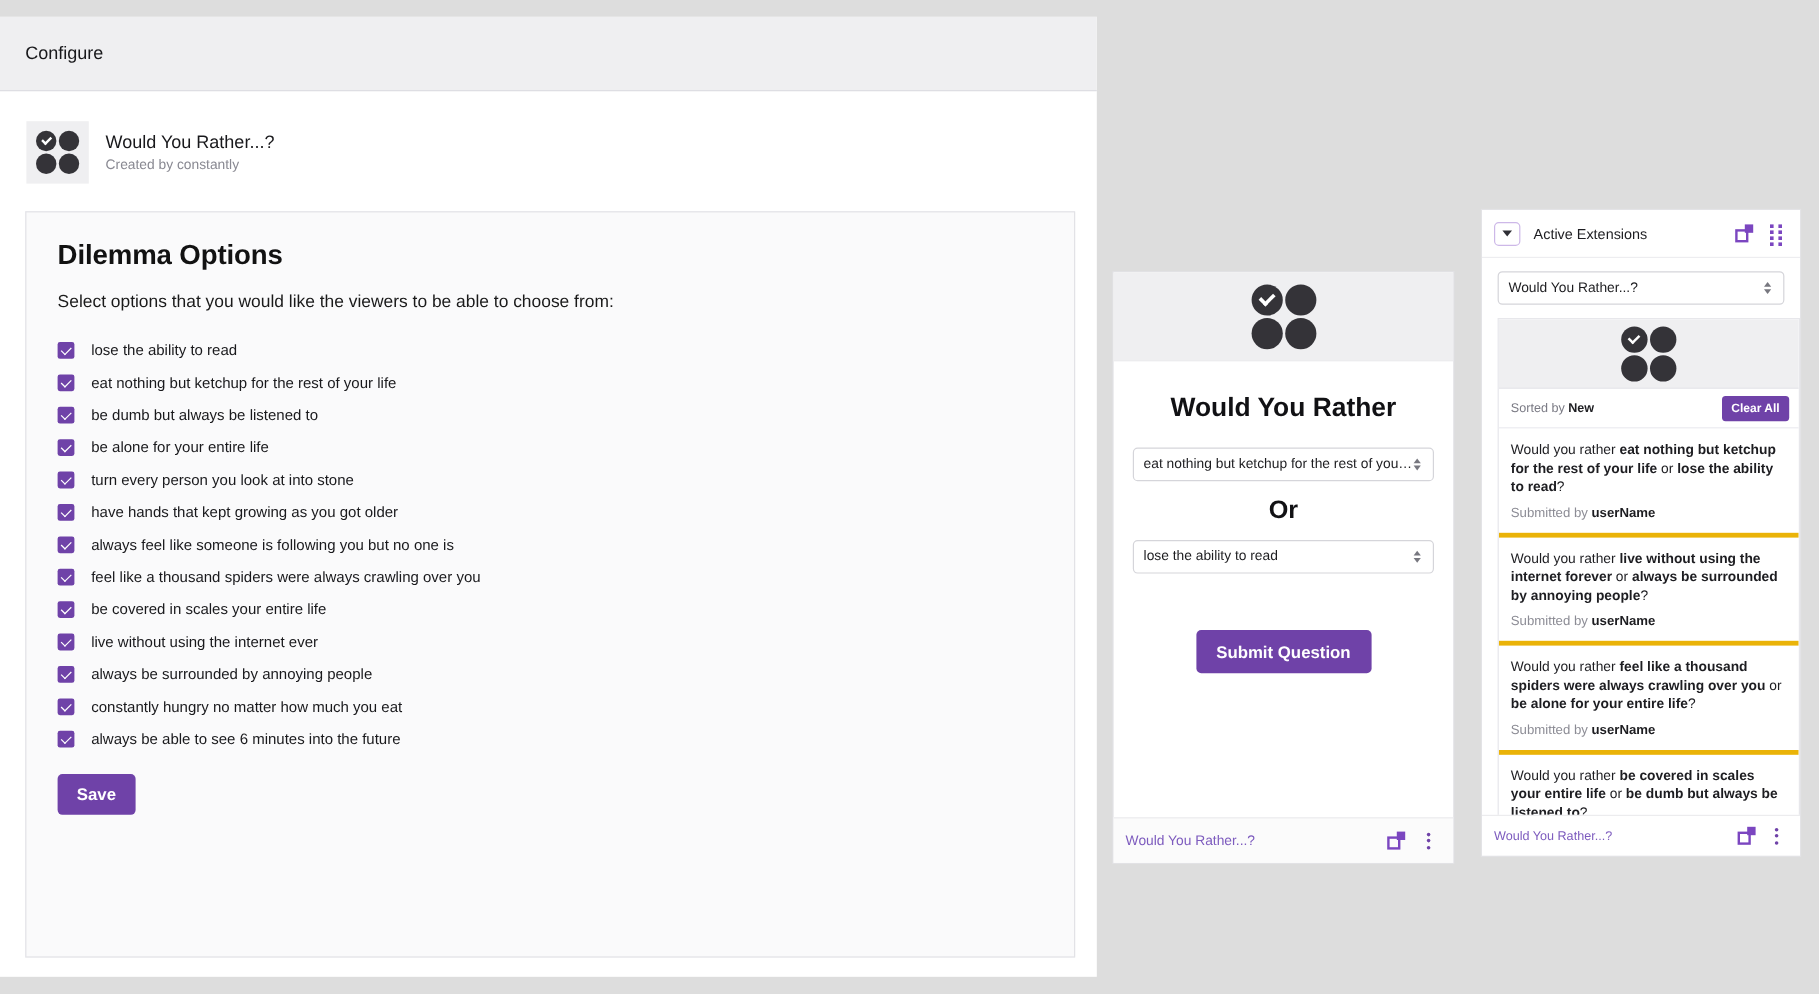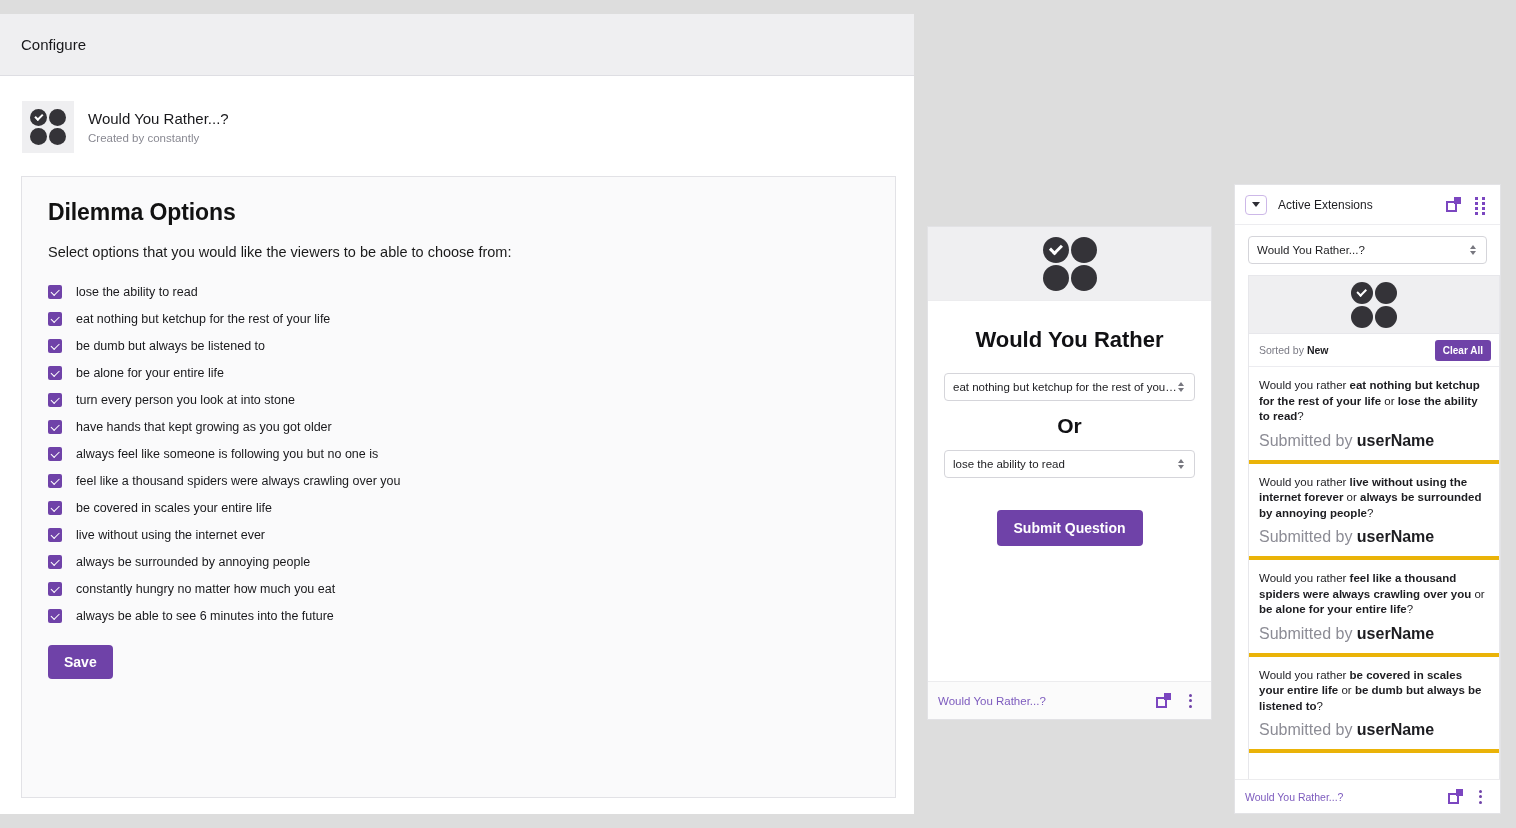--- a/index.html
+++ b/index.html
@@ -156,21 +156,21 @@
     content: ""; position: absolute; left: 1px;
     border-left: 3.5px solid transparent;
     border-right: 3.5px solid transparent;
   }
   .stepper::before { top: 2px; border-bottom: 4px solid #77777f; }
   .stepper::after  { bottom: 2px; border-top: 4px solid #77777f; }
   .or-text {
     text-align: center; font-size: 21px; font-weight: bold;
     color: #111114; margin: 13px 0 12px 0;
   }
-  .submit-wrap { text-align: center; margin-top: 32px; }
+  .submit-wrap { text-align: center; margin-top: 47px; }
   .submit-btn {
     background: #6f42a8; color: #fff; border: none; border-radius: 4px;
     font-family: "Liberation Sans", sans-serif;
     font-size: 14px; font-weight: bold;
     padding: 10px 17px; cursor: pointer;
   }
   .mid-footer {
     height: 38px; border-top: 1px solid #ececee;
     background: #fbfbfb;
     display: flex; align-items: center;
@@ -193,22 +193,22 @@
   .kebab-icon {
     width: 14px; height: 16px; flex: 0 0 auto;
     display: flex; flex-direction: column;
     align-items: center; justify-content: center; gap: 2.5px;
     margin-left: 12px;
   }
   .kebab-icon i { width: 3px; height: 3px; border-radius: 50%; background: #6f42a8; display: block; }
 
   
   .right-panel {
-    position: absolute; left: 1235px; top: 185px;
-    width: 265px; height: 628px;
+    position: absolute; left: 1235px; top: 175px;
+    width: 265px; height: 538px;
     background: #ffffff;
     box-shadow: 0 0 0 1px #e3e3e6;
     display: flex; flex-direction: column;
     overflow: hidden;
   }
   .rp-header {
     height: 40px; border-bottom: 1px solid #ededf0;
     display: flex; align-items: center; padding: 0 13px 0 10px;
     flex: 0 0 auto;
   }
@@ -263,21 +263,21 @@
   .feed-list { flex: 1; overflow: hidden; }
   .feed-item {
     padding: 11px 10px 10px 10px;
     border-bottom: 4px solid #eab308;
   }
   .feed-q {
     font-size: 11.5px; color: #1d1d21; line-height: 15.5px;
   }
   .feed-q b { font-weight: bold; }
   .feed-sub {
-    font-size: 16px; color: #8c8c95; margin-top: 7px;
+    font-size: 11px; color: #8c8c95; margin-top: 7px;
   }
   .feed-sub b { color: #1d1d21; font-weight: bold; }
 
   .rp-footer {
     position: absolute; left: 0; bottom: 0;
     width: 265px; height: 34px;
     background: #ffffff;
     border-top: 1px solid #ececee;
     display: flex; align-items: center;
     padding: 0 13px 0 10px;

